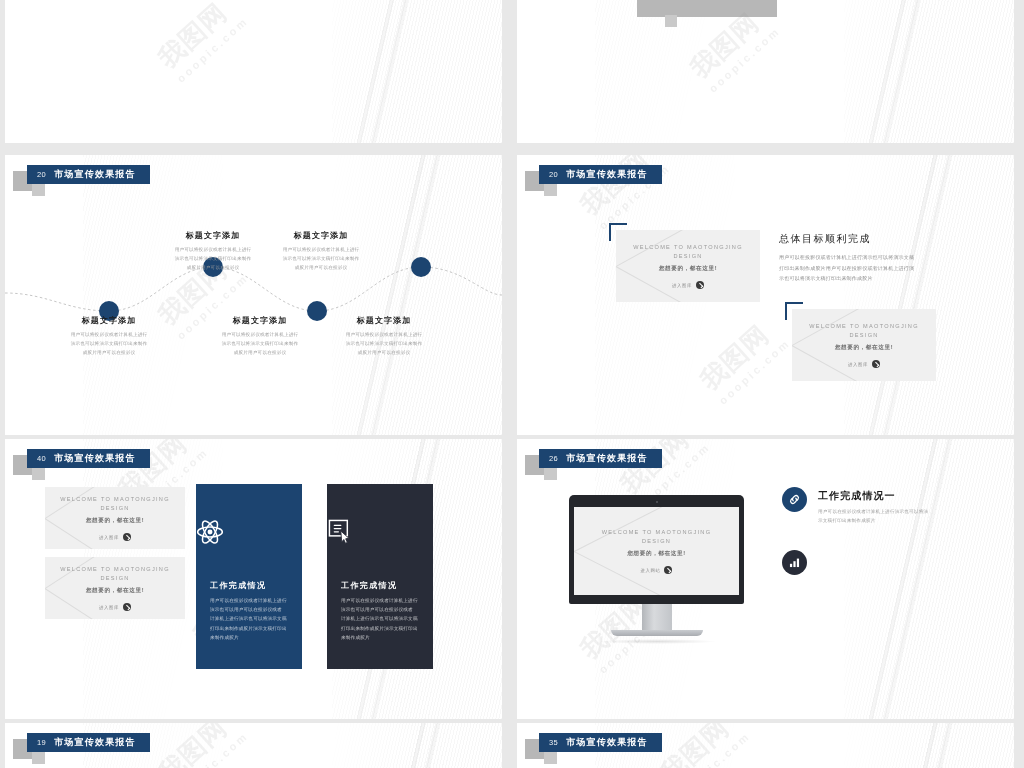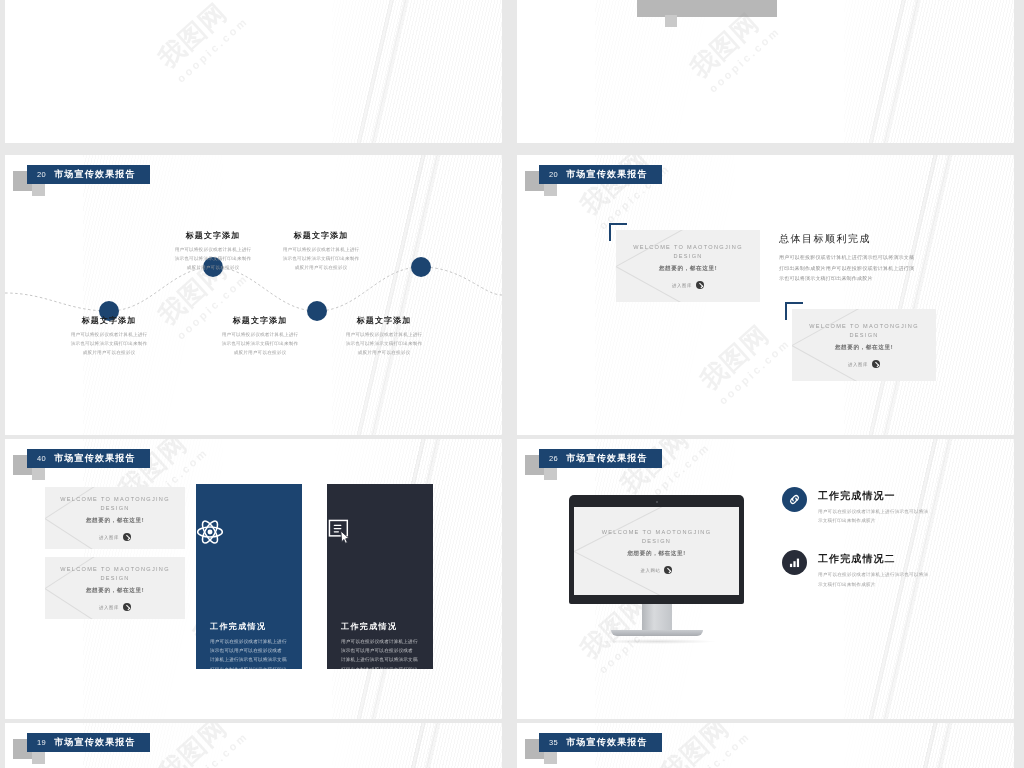--- a/index.html
+++ b/index.html
@@ -90,21 +90,21 @@
   .ph .btn i::after{content:"";position:absolute;left:3px;top:2px;width:2px;height:4px;border-right:1px solid #fff;border-bottom:1px solid #fff;transform:rotate(-45deg);}
   .corner{position:absolute;width:16px;height:16px;border-left:2px solid #1c4470;border-top:2px solid #1c4470;}
 
   
   .tb .h{font-size:10px;font-weight:normal;color:#1c1c1c;letter-spacing:1.5px;margin-bottom:6px;}
   .tb .p{font-size:5px;color:#8d8d8d;line-height:2.1;letter-spacing:.2px;}
 
   
   .panel{position:absolute;top:45px;width:106px;height:185px;padding:0;overflow:hidden;}
   .panel .picon{position:absolute;left:0;top:34px;width:100%;text-align:center;color:#fff;}
-  .panel .ph2{position:absolute;left:14px;right:12px;top:96px;margin-top:41px;}
+  .panel .ph2{position:absolute;left:14px;right:12px;top:96px;}
   .panel .ph2 .h{font-size:8px;font-weight:bold;color:#fff;letter-spacing:1.4px;margin-bottom:5px;}
   .panel .ph2 .p{font-size:4.6px;color:rgba(255,255,255,.72);line-height:2.0;letter-spacing:.2px;}
 
   
   .mon{position:absolute;left:52px;top:56px;width:175px;}
   .mon .bez{background:#24262b;border-radius:5px 5px 2px 2px;padding:6px 5px 9px 5px;}
   .mon .cam{width:2px;height:2px;border-radius:50%;background:#55585e;margin:0 auto 4px auto;}
   .mon .scr{height:88px;}
   .mon .neck{width:30px;height:26px;margin:0 auto;background:linear-gradient(90deg,#b3b6ba,#d8dadd 40%,#c2c5c9);}
   .mon .base{width:92px;height:6px;margin:0 auto;border-radius:0 0 6px 6px;background:linear-gradient(180deg,#c9ccd0,#a9acb1);}
@@ -387,25 +387,20 @@
         </div>
       </div>
       <div class="irow">
         <div class="circ" style="background:#282c38;">
           <svg width="13" height="13" viewBox="0 0 20 20">
               <rect x="3" y="12" width="3.4" height="5" fill="#fff"></rect>
               <rect x="8.3" y="8" width="3.4" height="9" fill="#fff"></rect>
               <rect x="13.6" y="4" width="3.4" height="13" fill="#fff"></rect>
             </svg>
         </div>
-        <div>
-          <div class="h">工作完成情况二</div>
-          <div class="p" style="white-space:pre-line">用户可以在投影仪或者计算机上进行演示也可以将演
-示文稿打印出来制作成胶片</div>
-        </div>
       </div>
     </div>
   </div>
 
   <div class="slide col-l row-3">
     <div class="tex"></div>
     <div class="tex-l"></div>
     <div class="hdr">
       <div class="sq1"></div>
       <div class="sq2"></div>

